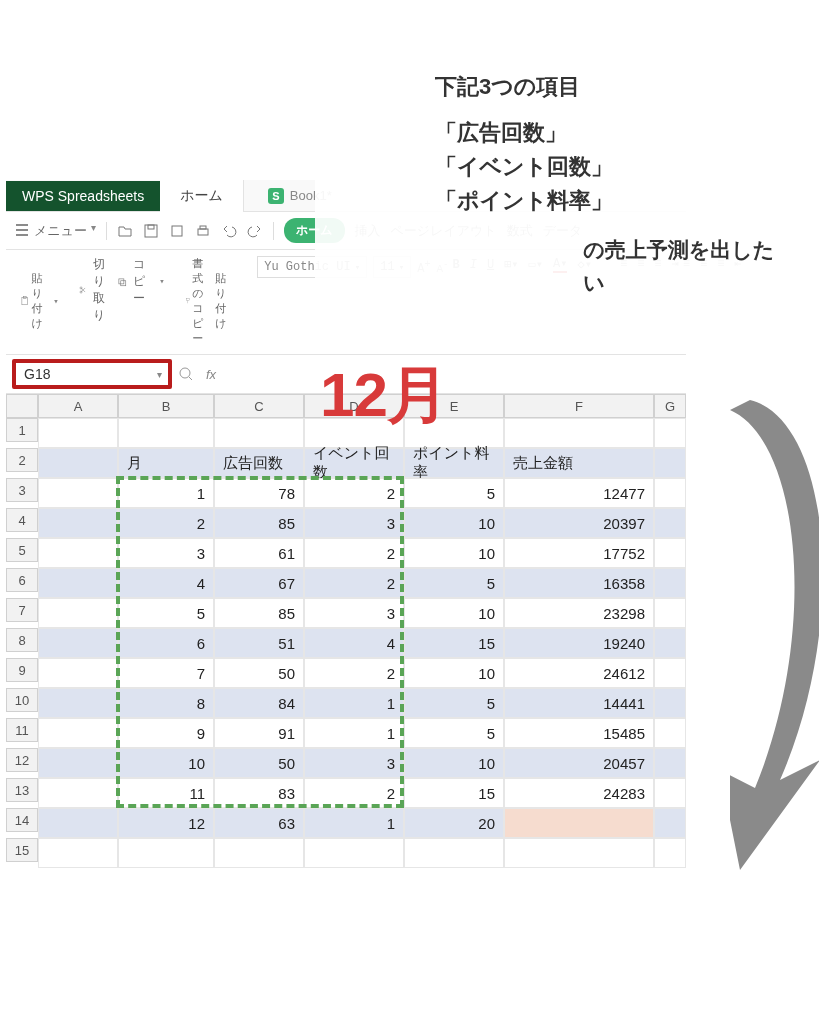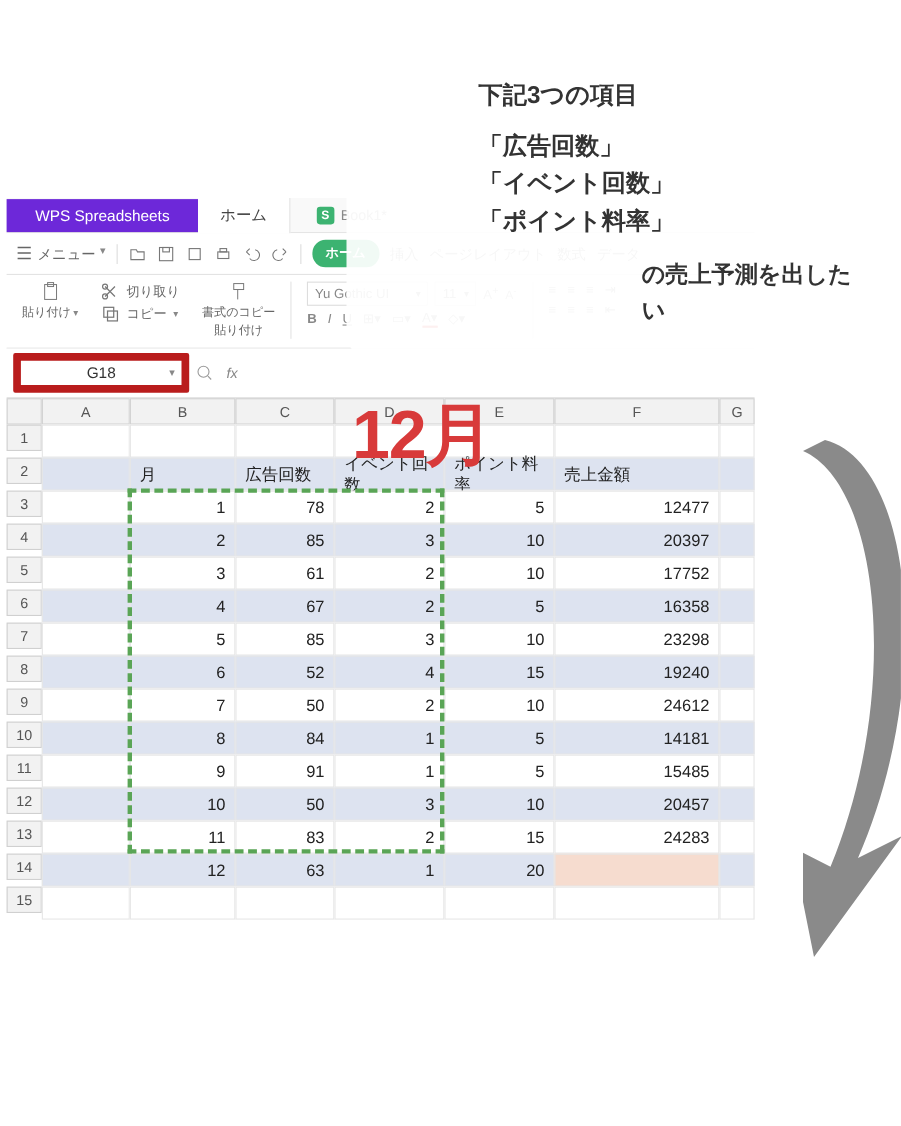--- a/index.html
+++ b/index.html
@@ -72,23 +72,23 @@
   }
 
   .tabsbar {
     display: flex;
     align-items: center;
     height: 32px;
     background: #f9f9f9;
     border-bottom: 1px solid #e3e3e3;
   }
   .prodtab {
-    background: #6d28d9;
+    background: #14532d;
     color: #fff;
-    padding: 7px 26px;
+    padding: 7px 16px;
     font-weight: 500;
     font-size: 14px;
   }
   .hometab {
     background: #fff;
     padding: 7px 20px;
     font-size: 14px;
     border-right: 1px solid #e3e3e3;
     color: #444;
   }
@@ -137,26 +137,27 @@
 
   .ribbon {
     display:flex;
     gap: 8px;
     padding: 6px 8px 8px;
     border-bottom: 1px solid #e3e3e3;
     background:#fff;
   }
   .rgroup {
     display:flex;
-    flex-direction:column;
+    flex-direction:row;
     align-items:center;
     gap:2px;
     padding: 0 6px;
     font-size:11px;
     color:#666;
+    font-family:Liberation Mono, monospace;
   }
   .rgroup .row { display:flex; align-items:center; gap:6px; font-size:12px; }
   .rgroup svg { width:18px; height:18px; }
   .vdiv { width:1px; background:#e3e3e3; align-self:stretch; }
   .fontbox {
     display:flex; align-items:center; gap:4px;
     border:1px solid #ddd; padding:2px 6px;
     min-width:110px;
     color:#888;
     font-size:12px;
@@ -169,24 +170,23 @@
   }
   .tinybtn { color:#999; }
 
   .namebox-row {
     display:flex; align-items:center; gap:6px;
     padding:4px 6px;
     border-bottom:1px solid #e3e3e3;
     background:#fff;
   }
   .namebox {
-    border:7px solid #b91c1c;
+    border:4px solid #b91c1c;
     width:160px;
     padding:3px 8px;
-    text-align:center;
     font-size:14px;
     color:#333;
     background:#fff;
     position:relative;
     border-radius:2px;
   }
   .namebox .caret {
     position:absolute; right:6px; top:50%;
     transform:translateY(-50%);
     font-size:10px; color:#888;
@@ -453,40 +453,40 @@
         <div class="cell"></div>
         <div class="cell">5</div>
         <div class="cell">85</div>
         <div class="cell">3</div>
         <div class="cell">10</div>
         <div class="cell">23298</div>
         <div class="cell"></div>
         <div class="rowhdr">8</div>
         <div class="cell band"></div>
         <div class="cell band">6</div>
-        <div class="cell band">52</div>
+        <div class="cell band">51</div>
         <div class="cell band">4</div>
         <div class="cell band">15</div>
         <div class="cell band">19240</div>
         <div class="cell band"></div>
         <div class="rowhdr">9</div>
         <div class="cell"></div>
         <div class="cell">7</div>
         <div class="cell">50</div>
         <div class="cell">2</div>
         <div class="cell">10</div>
         <div class="cell">24612</div>
         <div class="cell"></div>
         <div class="rowhdr">10</div>
         <div class="cell band"></div>
         <div class="cell band">8</div>
         <div class="cell band">84</div>
         <div class="cell band">1</div>
         <div class="cell band">5</div>
-        <div class="cell band">14181</div>
+        <div class="cell band">14441</div>
         <div class="cell band"></div>
         <div class="rowhdr">11</div>
         <div class="cell"></div>
         <div class="cell">9</div>
         <div class="cell">91</div>
         <div class="cell">1</div>
         <div class="cell">5</div>
         <div class="cell">15485</div>
         <div class="cell"></div>
         <div class="rowhdr">12</div>

